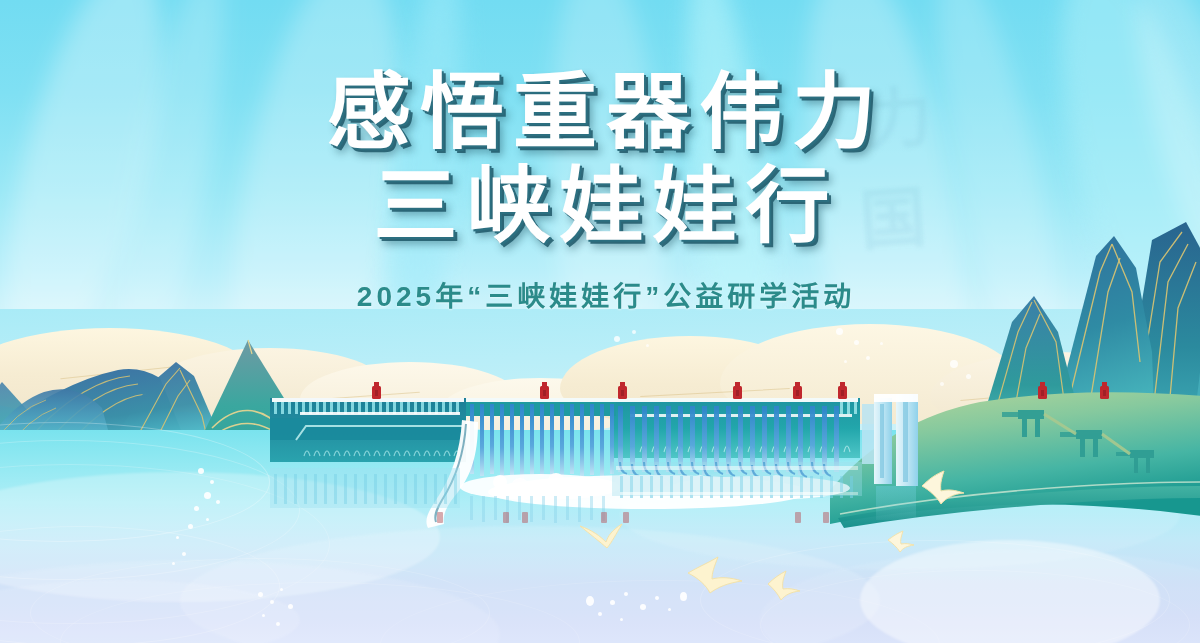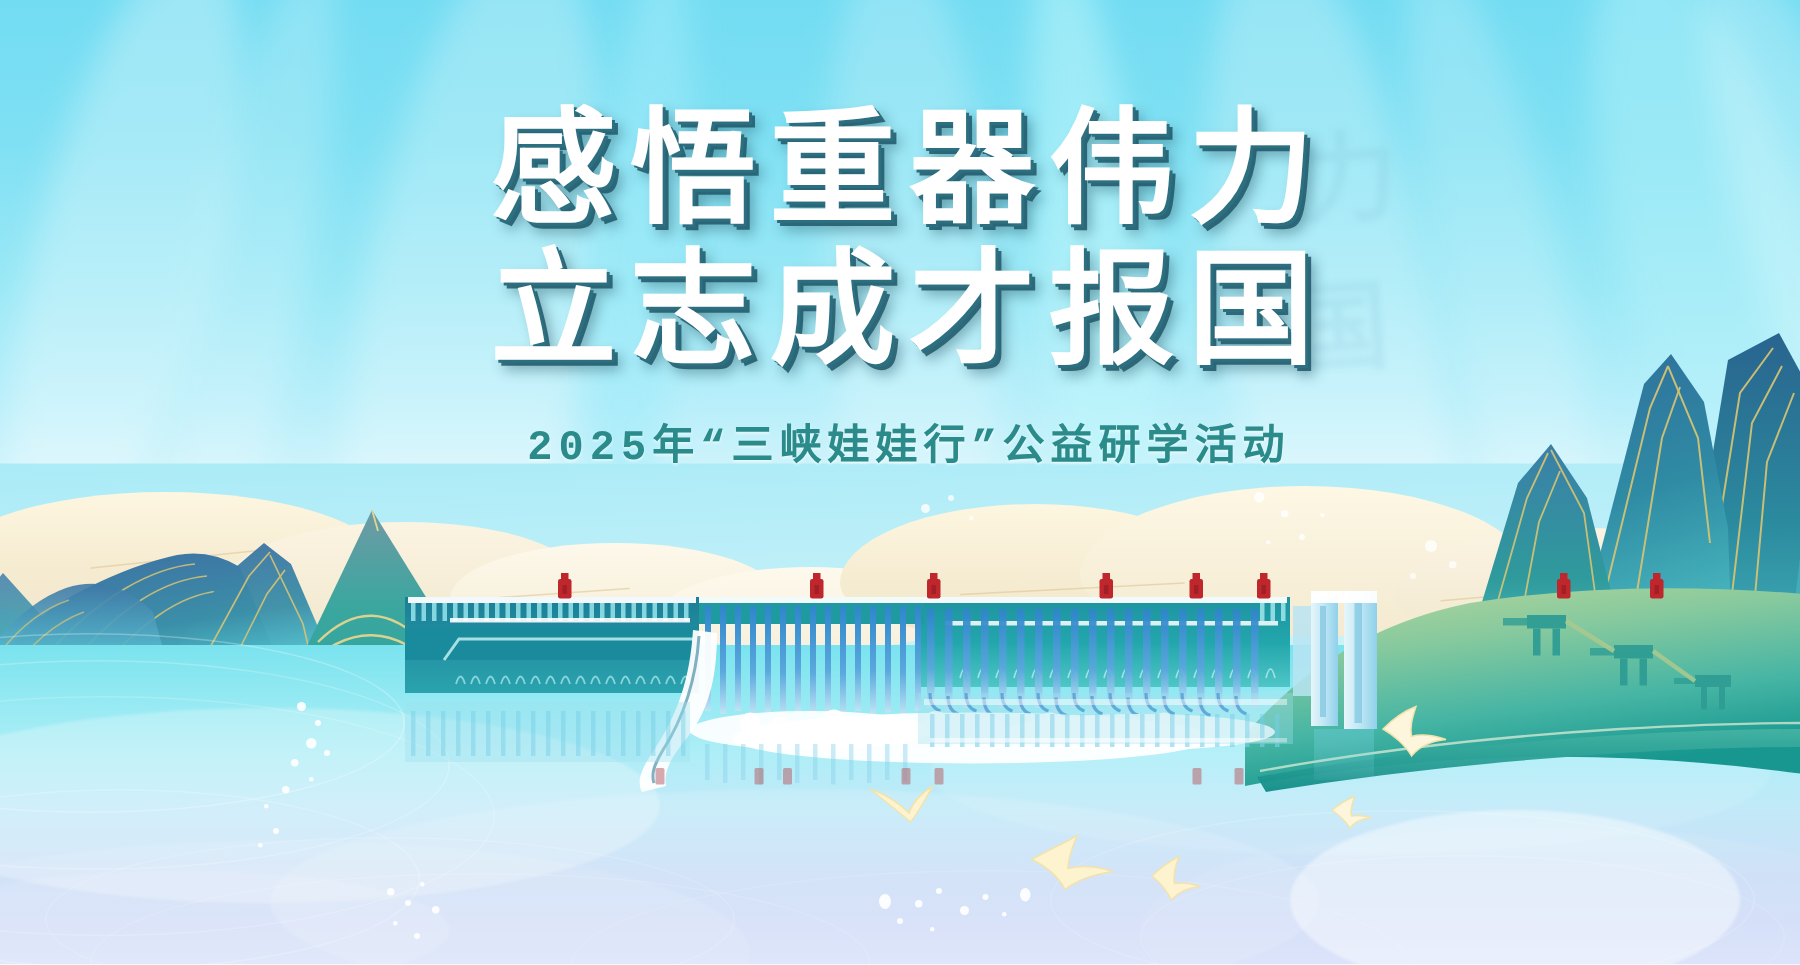--- a/index.html
+++ b/index.html
@@ -85,21 +85,21 @@
     text-shadow:
        2px 2px 0 #2c6f80,
        4px 4px 0 rgba(30,88,104,.85),
        6px 7px 9px rgba(22,70,86,.45);
     white-space:nowrap;
   }
   .title-line.second{margin-top:2px;}
 
   .subtitle{
     margin:22px 0 0 0;
-    font-family:Liberation Mono, monospace;
+    font-family:Liberation Sans, sans-serif;
     font-weight:700;
     font-size:28px;
     letter-spacing:4px;
     color:#2b8b8a;
     white-space:nowrap;
     text-shadow:0 1px 2px rgba(255,255,255,.55);
   }
 </style>
 </head>
 <body>
@@ -722,17 +722,17 @@
     </svg>
   </div>
   <div class="bird" style="left:886px;top:530px;">
     <svg width="30" height="24" viewBox="0 0 30 24">
       <path d="M2 10 C7 6 12 3 17 1 C15 7 14 11 15 14 C20 13 24 14 28 15 C21 16 17 18 14 22 C11 17 6 13 2 10 Z" fill="#fdf6dc" stroke="#f2e2ab" stroke-width="1"></path>
     </svg>
   </div>
 
   <div class="textblock">
     <h1 class="title-line">感悟重器伟力</h1>
-    <h1 class="title-line second">立志成才报国</h1>
+    <h1 class="title-line second">三峡娃娃行</h1>
     <p class="subtitle">2025年“三峡娃娃行”公益研学活动</p>
   </div>
 
 </div>
 
 </body></html>

